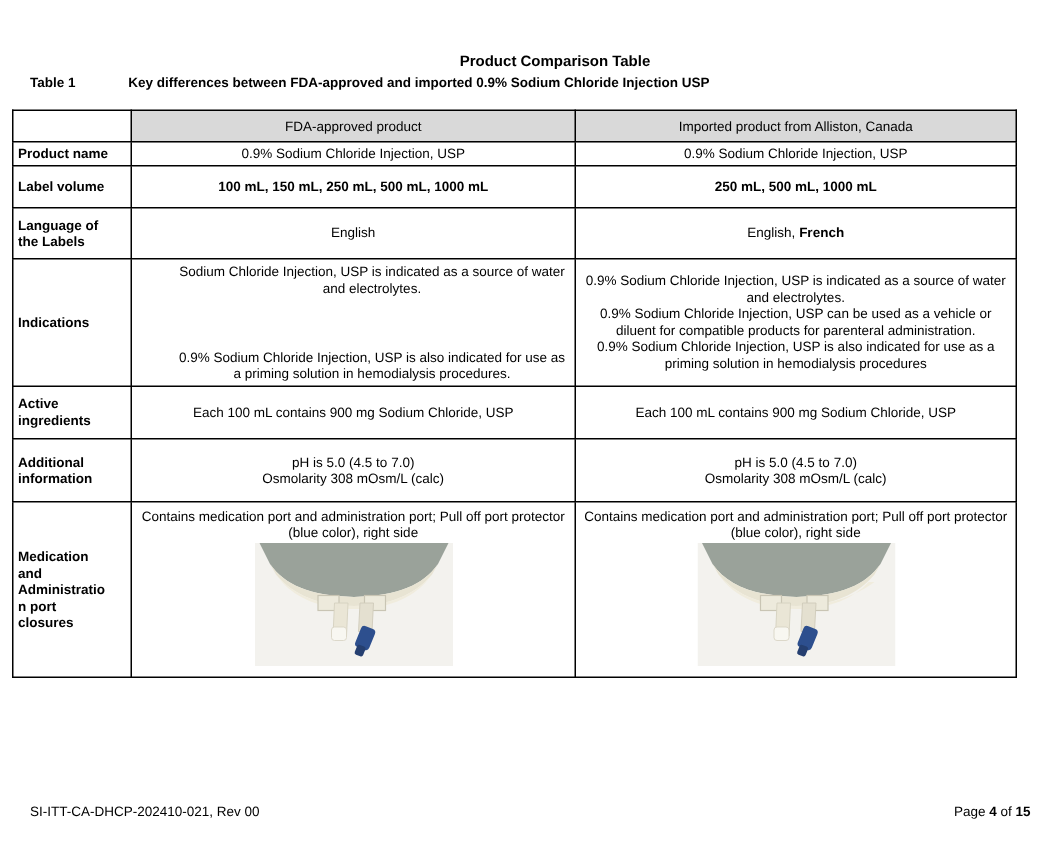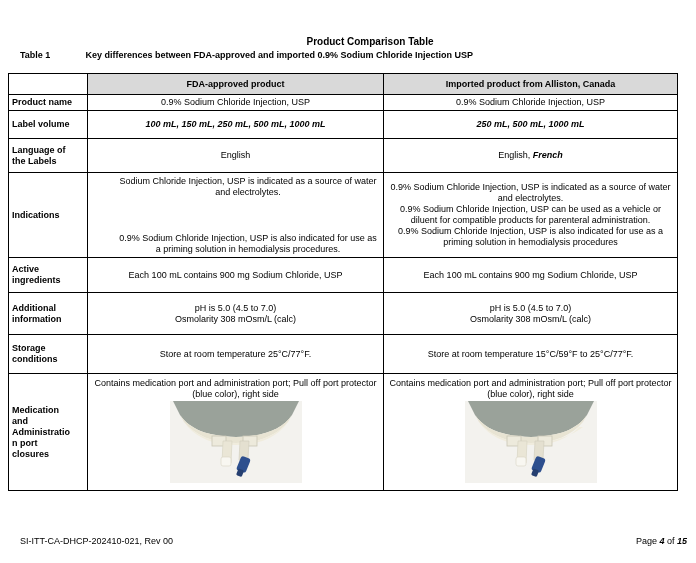--- a/index.html
+++ b/index.html
@@ -1,39 +1,39 @@
 <!DOCTYPE html>
 <html><head>
 <meta charset="utf-8">
 <style>
   html, body { margin:0; padding:0; }
   body {
     width:696px; height:563px; background:#ffffff; position:relative;
     font-family:"Liberation Sans", sans-serif; color:#000; font-size:9px;
     overflow:hidden;
   }
-  .b { font-weight:bold;font-style:italic; }
+  .b { font-weight:bold; }
   .doc-title {
     position:absolute; top:36px; left:370px; transform:translateX(-50%);
     font-weight:bold; font-size:10px; white-space:nowrap;
   }
   .caption-row { position:absolute; top:50px; left:20px; width:660px; }
   .caption-label { font-weight:bold; display:inline-block; width:63px; }
   .caption-text { font-weight:bold; }
 
   table.cmp {
     position:absolute; top:73px; left:8px; width:669px;
     border-collapse:collapse; table-layout:fixed;
   }
   table.cmp td {
     border:1px solid #000; padding:2px 3px; vertical-align:middle;
     line-height:11px; word-wrap:break-word;
   }
   td.corner { border:none; background:#fff; }
-  td.hdr { background:#d9d9d9; font-weight:bold; text-align:center; }
+  td.hdr { background:#d9d9d9; font-weight:normal; text-align:center; }
   td.lbl { font-weight:bold; text-align:left; padding-left:3px; }
   td.data { text-align:center; }
   td.vtop { vertical-align:top; }
   .w60 { max-width:60px; display:block; }
   .spread { display:flex; flex-direction:column; justify-content:space-between; height:79px;margin-left:25px; }
   .bag-wrap { margin-top:1px; text-align:center; }
   .footer-left { position:absolute; top:536px; left:20px; }
   .footer-right { position:absolute; top:536px; right:9px; text-align:right; }
 </style>
 </head>
@@ -106,25 +106,20 @@
     <td class="data">
       <div>pH is 5.0 (4.5 to 7.0)</div>
       <div>Osmolarity 308 mOsm/L (calc)</div>
     </td>
     <td class="data">
       <div>pH is 5.0 (4.5 to 7.0)</div>
       <div>Osmolarity 308 mOsm/L (calc)</div>
     </td>
   </tr>
 
-  <tr style="height:39px">
-    <td class="lbl">Storage conditions</td>
-    <td class="data">Store at room temperature 25°C/77°F.</td>
-    <td class="data">Store at room temperature 15°C/59°F to 25°C/77°F.</td>
-  </tr>
 
 
   <tr style="height:117px">
     <td class="lbl vtop">
           <span class="w60">Medication and Administration port closures</span>
         </td>
     <td class="data vtop">
       <div>Contains medication port and administration port; Pull off port protector (blue color), right side</div>
       <div class="bag-wrap">
         <svg width="132" height="82" viewBox="0 0 132 82">

